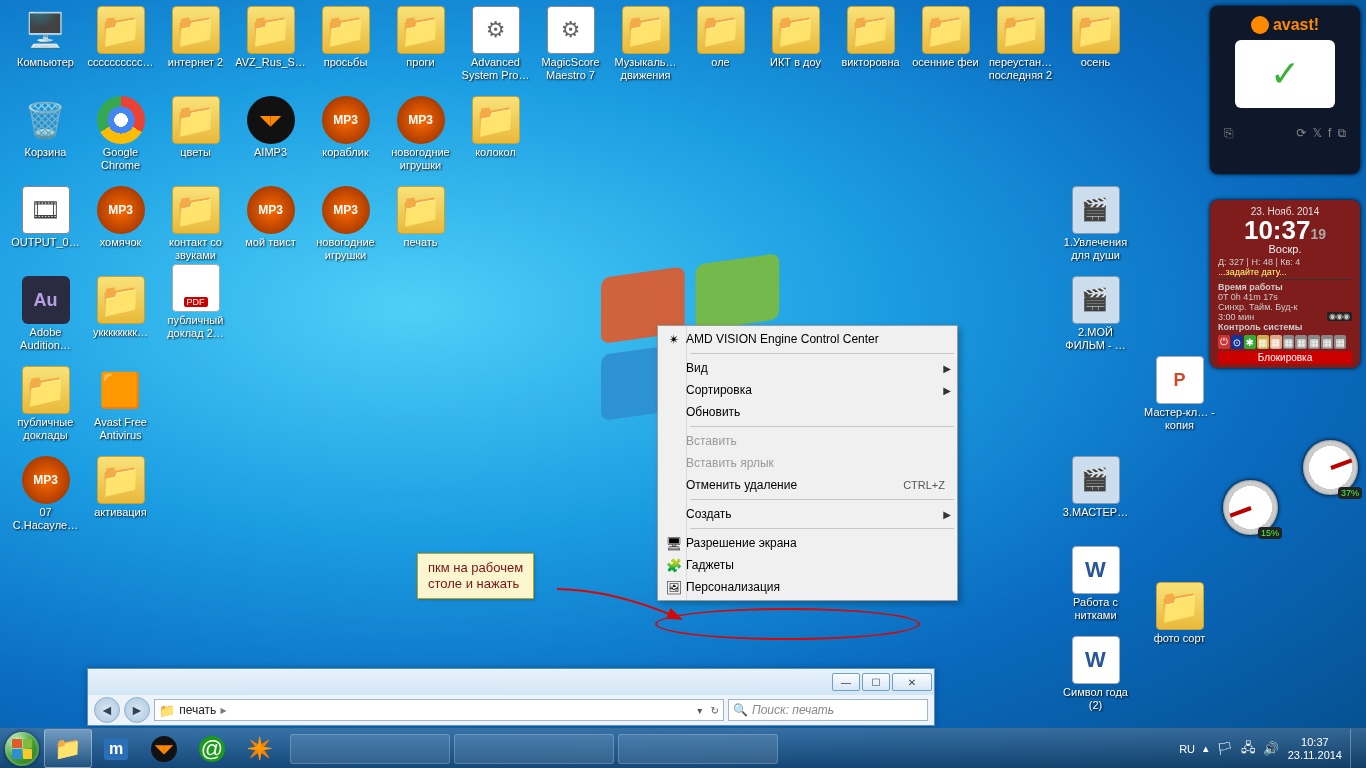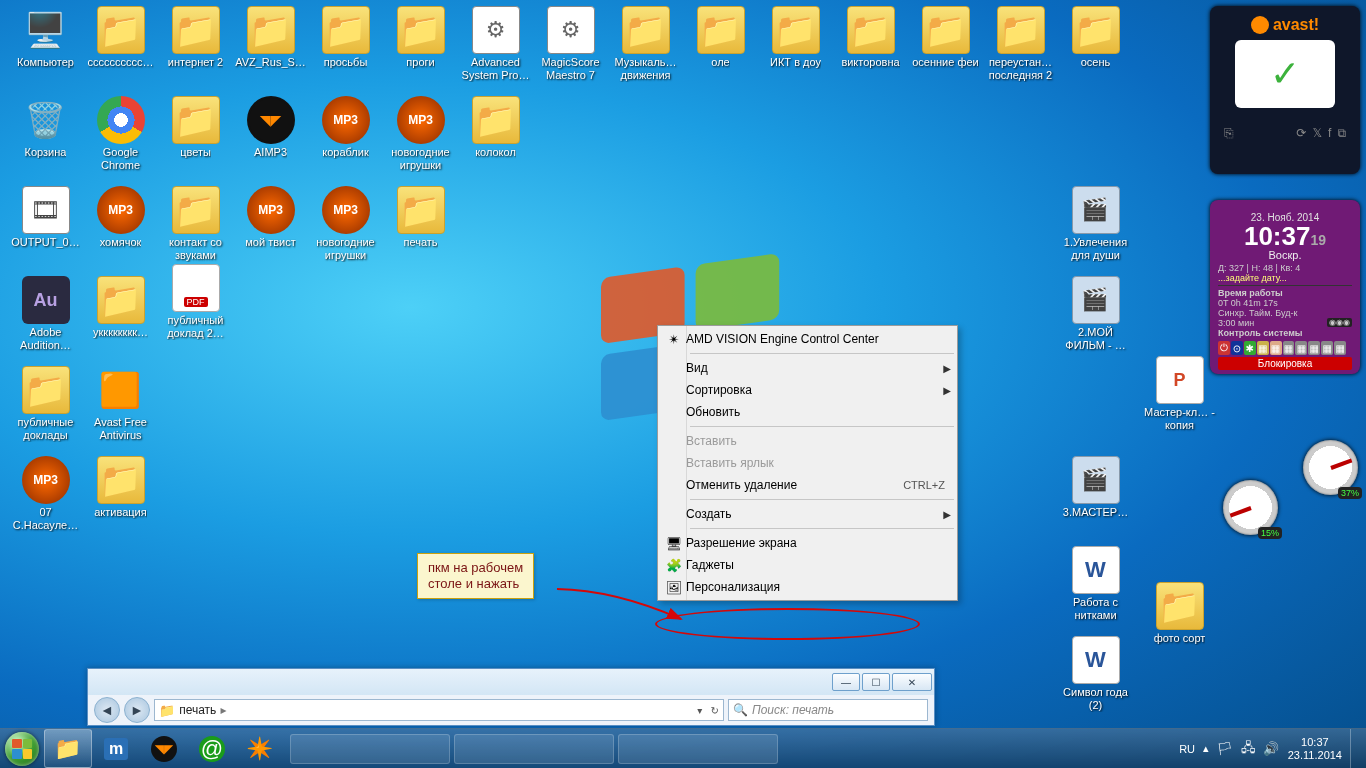--- a/index.html
+++ b/index.html
@@ -141,21 +141,21 @@
     border-radius:8px;
     box-shadow: 0 0 4px #000;
     font-size:10px;
     padding:6px;
   }
   .g-avast { top:6px; width:150px; height:168px; background:#0f172a; text-align:left; }
   .g-avast .brand { color:#ff8a00; font-weight:bold; font-size:16px; margin:4px 0 6px; display:flex; align-items:center; justify-content:center; gap:4px; }
   .g-avast .laptop { width:100px; height:68px; background:#fff; border-radius:6px; margin:4px auto; display:flex; align-items:center;justify-content:center; color:#3cb23c; font-size:36px; }
   .g-avast .soc { display:flex; justify-content:space-between; margin-top:18px; font-size:12px; color:#888; padding:0 8px; }
 
-  .g-clock { top:200px; width:150px; background:#701a75; padding:12px 8px 4px; }
+  .g-clock { top:200px; width:150px; background:#7f1d1d; padding:6px 8px 4px; }
   .g-clock .date { color:#e0e0e0; font-size:10px; text-align:center; }
   .g-clock .time { font-size:26px; font-weight:bold; color:#fff; text-align:center; line-height:1; }
   .g-clock .time .sec { font-size:14px; color:#aaa; }
   .g-clock .day { text-align:center; font-size:11px; margin-bottom:2px; }
   .g-clock .line { font-size:9px; color:#ccc; white-space:nowrap; overflow:hidden; }
   .g-clock .tray { display:flex; gap:1px; margin-top:3px; }
   .g-clock .tray span { width:14px;height:14px; font-size:10px; display:flex;align-items:center;justify-content:center; border-radius:2px; }
   .g-clock .lock { background:#c00; color:#fff; text-align:center; font-size:10px; padding:1px 0; margin-top:2px; border-radius:2px; }
 
   .g-meter { width:55px; height:55px; border-radius:50%; background:radial-gradient(circle,#fff 0 55%,#ccc 55%); box-shadow:0 0 4px #000,inset 0 0 2px #555; position:absolute; display:flex;align-items:center;justify-content:center;font-size:10px;color:#222; }

